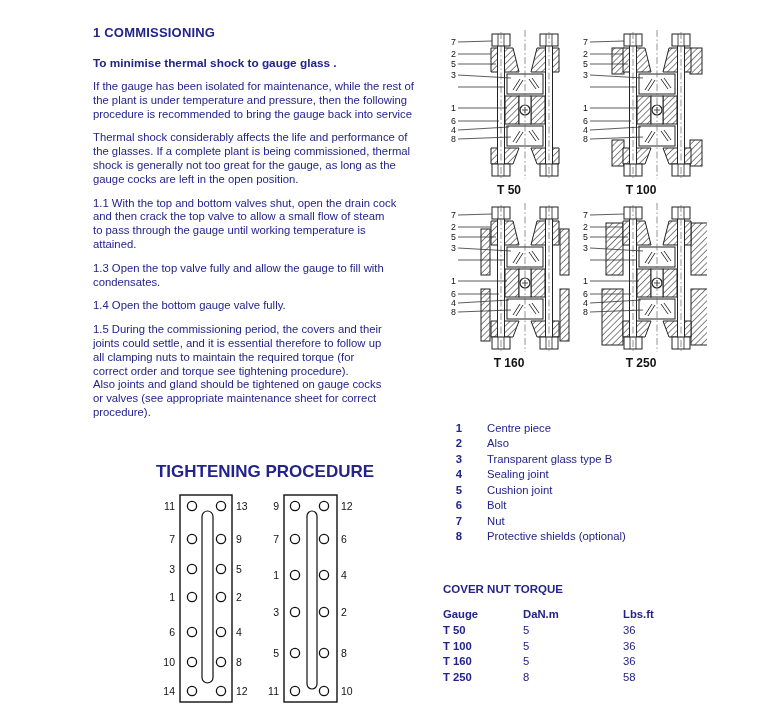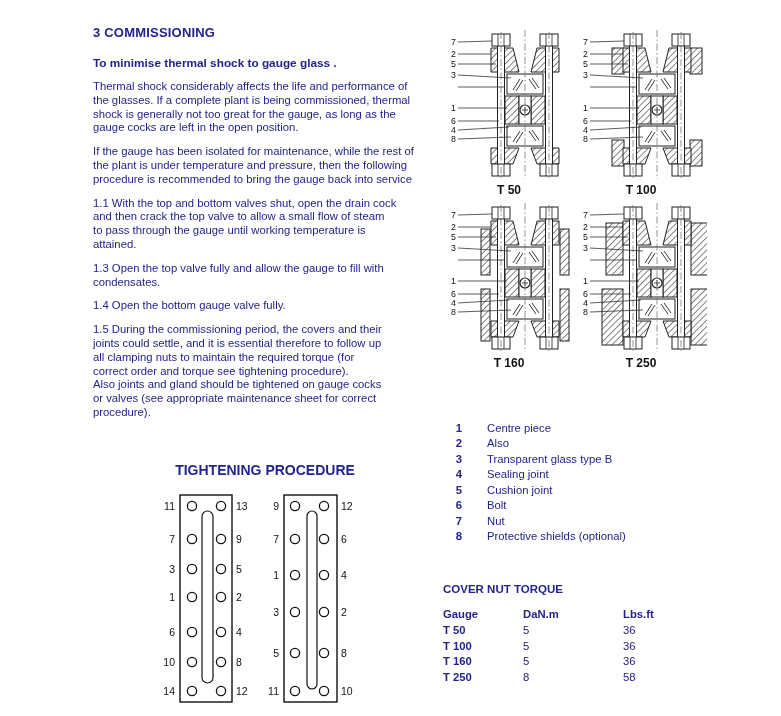--- a/index.html
+++ b/index.html
@@ -7,21 +7,21 @@
     position:relative;width:781px;height:716px;background:#ffffff;
     font-family:"Liberation Sans",sans-serif;overflow:hidden;margin:0 auto;
   }
   
   .text-col{position:absolute;left:93px;top:20px;width:372px;color:#23238c;}
   .doc-title{font-size:13px;font-weight:bold;margin:5px 0 0 0;letter-spacing:.2px;}
   .doc-subtitle{font-size:11.8px;font-weight:bold;margin:16px 0 0 0;}
   .text-col p{font-size:11.3px;line-height:13.8px;margin:10px 0 0 0;white-space:pre-line;}
   .tight-heading{
     position:absolute;left:140px;top:462px;width:250px;text-align:center;
-    color:#23238c;font-size:14px;font-weight:bold;
+    color:#23238c;font-size:17px;font-weight:bold;
   }
   
   .tight-svg{position:absolute;left:148px;top:486px;}
   .gauge-wrap{position:absolute;width:132px;}
   .gauge-wrap svg{display:block;}
   .gauge-label{
     text-align:center;font-size:12px;font-weight:bold;color:#111;margin-top:3px;
     font-family:"Liberation Sans",sans-serif;
   }
   .g-t50 {left:443px;top:30px;}
@@ -48,30 +48,30 @@
   }
   .torque-table .cell{text-align:left;}
   .torque-table .head,.torque-table .gname{font-weight:bold;}
 </style>
 </head>
 <body>
 
 <div class="page">
 
   <div class="text-col">
-    <div class="doc-title">3 COMMISSIONING</div>
+    <div class="doc-title">1 COMMISSIONING</div>
     <div class="doc-subtitle">To minimise thermal shock to gauge glass .</div>
     <div id="paragraphs">
+        <p>If the gauge has been isolated for maintenance, while the rest of
+the plant is under temperature and pressure, then the following
+procedure is recommended to bring the gauge back into service</p>
         <p>Thermal shock considerably affects the life and performance of
 the glasses. If a complete plant is being commissioned, thermal
 shock is generally not too great for the gauge, as long as the
 gauge cocks are left in the open position.</p>
-        <p>If the gauge has been isolated for maintenance, while the rest of
-the plant is under temperature and pressure, then the following
-procedure is recommended to bring the gauge back into service</p>
         <p>1.1 With the top and bottom valves shut, open the drain cock
 and then crack the top valve to allow a small flow of steam
 to pass through the gauge until working temperature is
 attained.</p>
         <p>1.3 Open the top valve fully and allow the gauge to fill with
 condensates.</p>
         <p>1.4 Open the bottom gauge valve fully.</p>
         <p>1.5 During the commissioning period, the covers and their
 joints could settle, and it is essential therefore to follow up
 all clamping nuts to maintain the required torque (for

